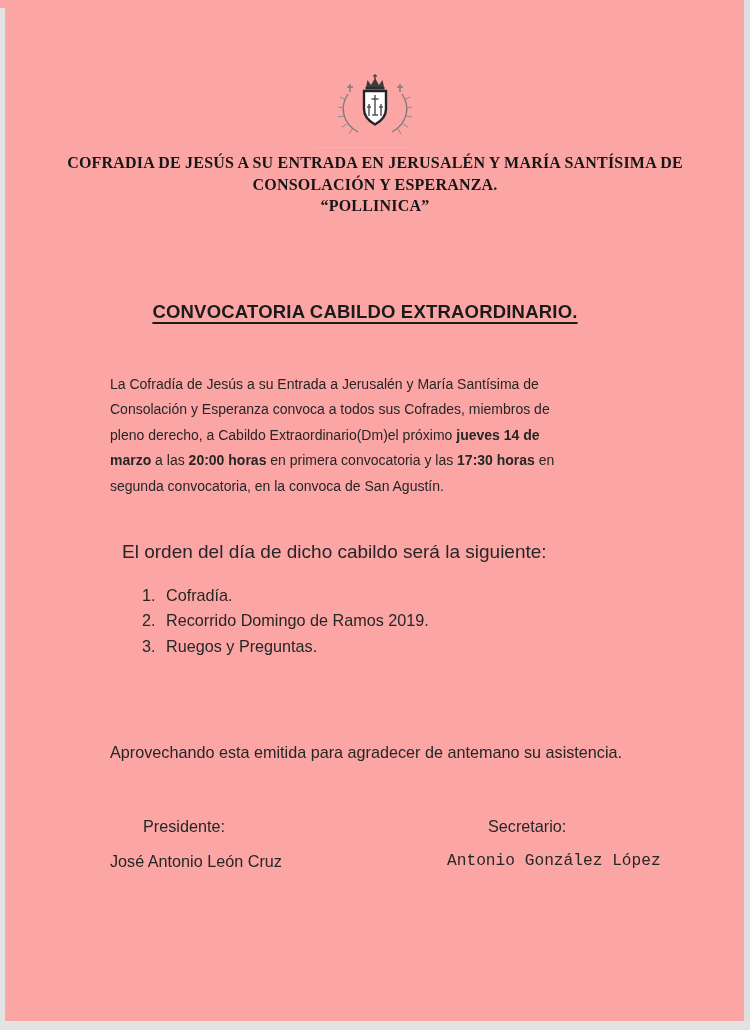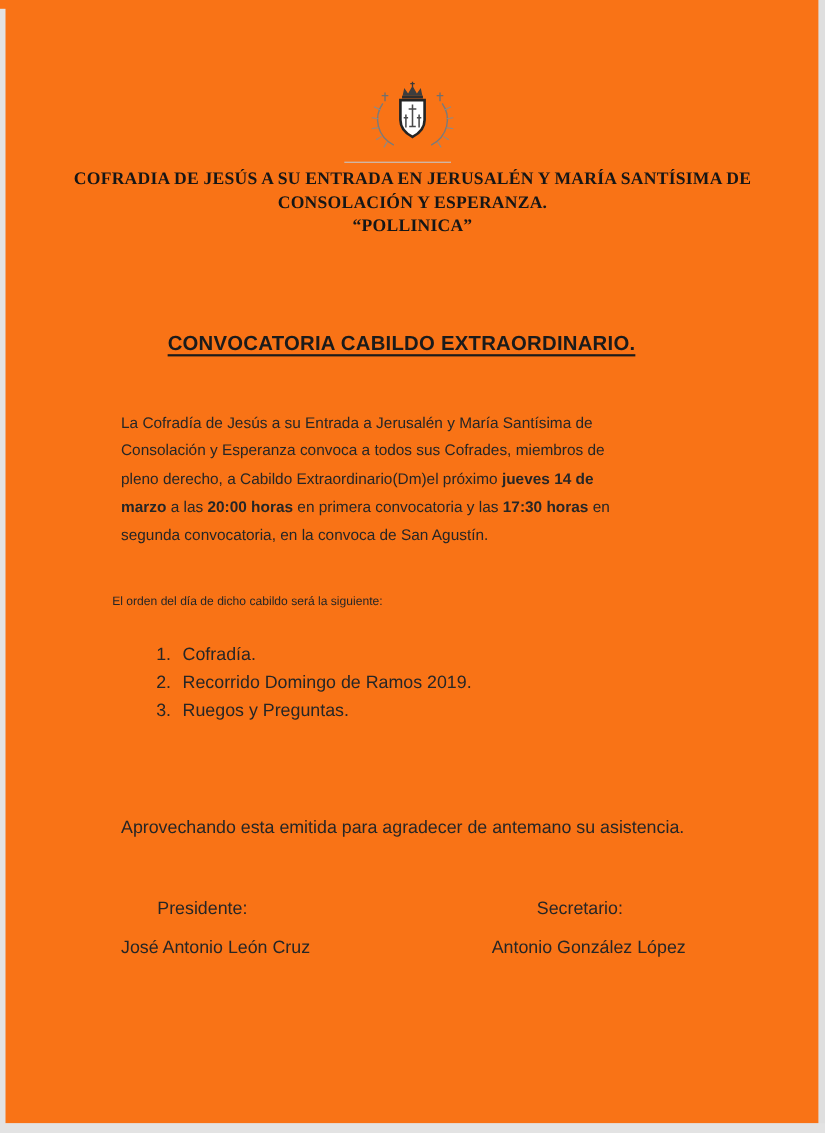--- a/index.html
+++ b/index.html
@@ -4,21 +4,21 @@
 <style>
   html, body {
     margin: 0;
     padding: 0;
     background: #ffffff;
   }
   .page {
     position: relative;
     width: 750px;
     height: 1030px;
-    background: #f97316;
+    background: #fca5a5;
     overflow: hidden;
     font-family: "Liberation Sans", sans-serif;
     color: #262626;
   }
   
   .edge-left   { position: absolute; left: 0; top: 8px; bottom: 0; width: 5px;  background: #e3e3e3; }
   .edge-right  { position: absolute; right: 0; top: 0; bottom: 0; width: 6px;  background: #dfdfdf; }
   .edge-bottom { position: absolute; left: 0; right: 0; bottom: 0; height: 9px; background: #e3e3e3; }
 
   .crest {
@@ -76,22 +76,22 @@
     width: 545px;
     font-size: 14px;
     line-height: 25.4px;
   }
   .para-line { white-space: nowrap; }
   .b { font-weight: bold; }
 
   .order-intro {
     position: absolute;
     top: 541px;
-    left: 102px;
-    font-size: 11px;
+    left: 122px;
+    font-size: 19px;
   }
 
   .agenda {
     position: absolute;
     top: 583px;
     left: 142px;
     font-size: 16.2px;
     line-height: 25.3px;
   }
   .agenda-num {
@@ -102,21 +102,21 @@
   .closing {
     position: absolute;
     top: 743px;
     left: 110px;
     font-size: 16.2px;
   }
 
   .sig-role-left  { position: absolute; top: 817px; left: 143px; font-size: 16.2px; }
   .sig-role-right { position: absolute; top: 817px; left: 488px; font-size: 16.2px; }
   .sig-name-left  { position: absolute; top: 852px; left: 110px; font-size: 16.2px; }
-  .sig-name-right { position: absolute; top: 852px; left: 447px; font-size: 16.2px; }
+  .sig-name-right { position: absolute; top: 852px; left: 447px; font-size: 16.2px; font-family: Liberation Mono, monospace; }
 </style>
 </head>
 <body>
 
 <div class="page">
 
   <div class="edge-left"></div>
   <div class="edge-right"></div>
   <div class="edge-bottom"></div>
 

